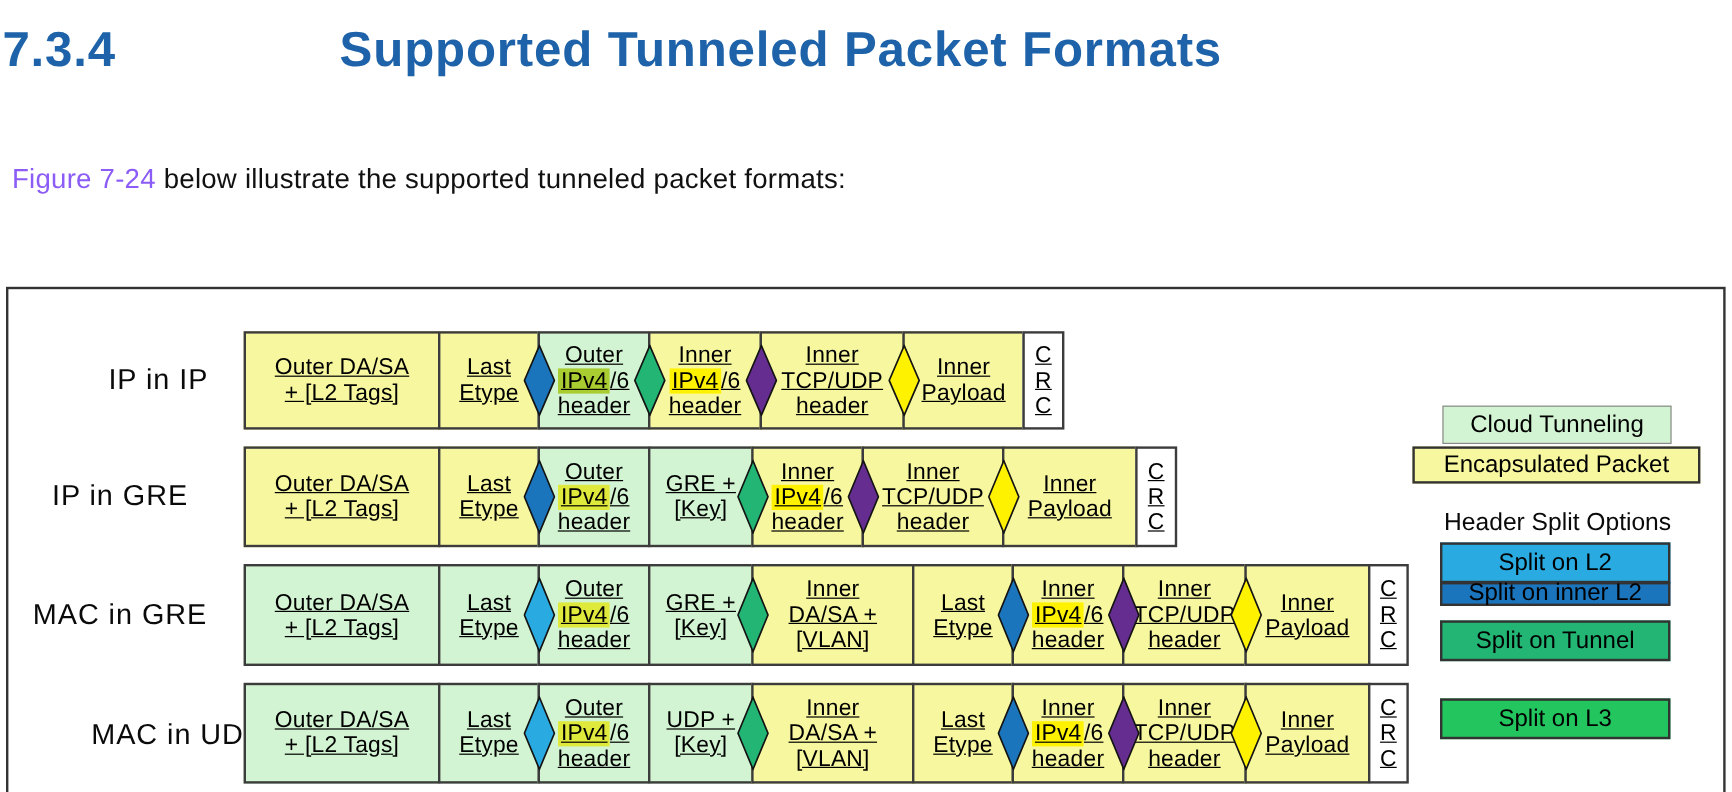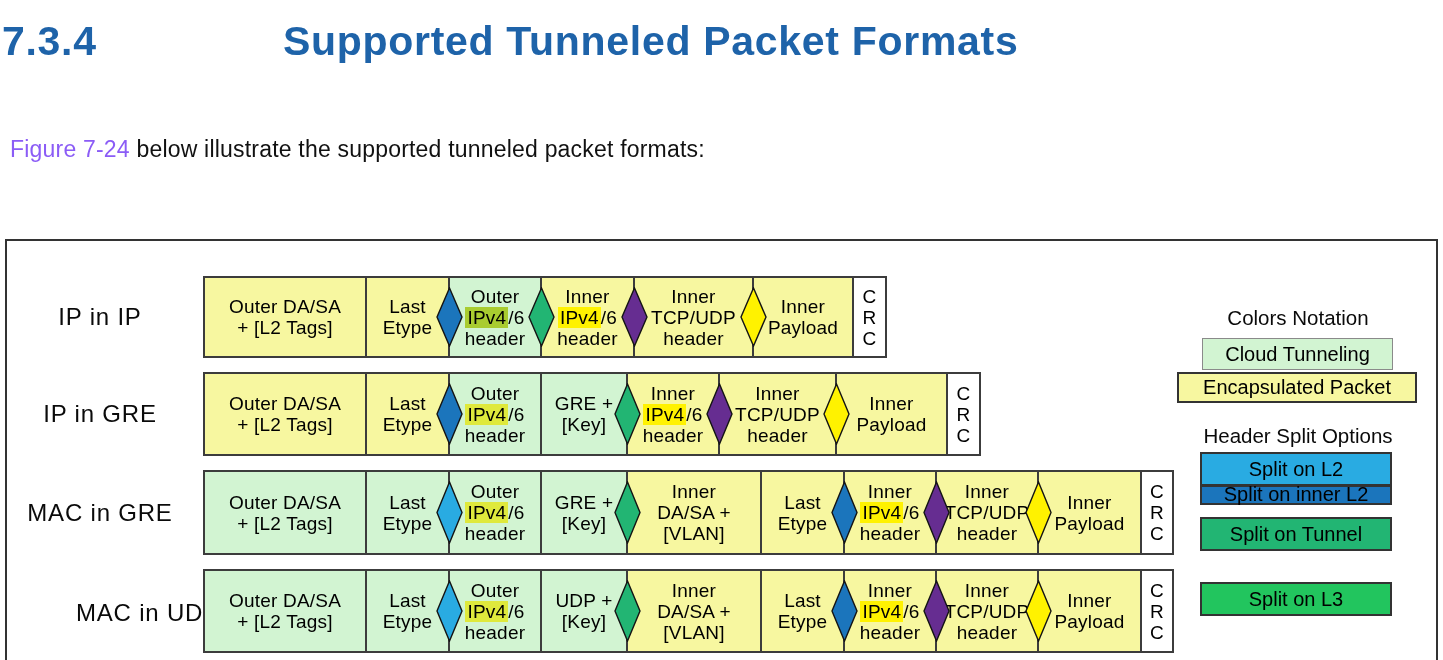--- a/index.html
+++ b/index.html
@@ -15,21 +15,21 @@
   .intro{position:absolute;left:10px;top:136px;font-size:23px;letter-spacing:0.2px;white-space:nowrap;color:#111;}
   .intro .link{color:#8b5cf6;cursor:pointer;}
   .frame{position:absolute;left:5px;top:239px;width:1429px;height:480px;border:2px solid #333;}
   .row-label{
     position:absolute;left:0;width:200px;display:flex;align-items:center;justify-content:center;
     font-size:24px;letter-spacing:0.8px;color:#0a0a0a;white-space:nowrap;
   }
   .cell{
     position:absolute;box-sizing:border-box;border:2px solid #3c3c3c;
     display:flex;flex-direction:column;align-items:center;justify-content:center;
-    font-size:19px;line-height:21px;text-align:right;letter-spacing:0.2px;white-space:nowrap;
+    font-size:19px;line-height:21px;text-align:right;letter-spacing:0.2px;white-space:nowrap;text-decoration:underline;
   }
   .cell .hl{padding:0 2px;}
   .diamond{position:absolute;}
   .legend-title{
     position:absolute;left:1178px;width:240px;text-align:center;
     font-size:20.5px;color:#0a0a0a;white-space:nowrap;
   }
   .legend-box{
     position:absolute;box-sizing:border-box;display:flex;align-items:center;justify-content:center;
     font-size:20px;color:#000;white-space:nowrap;
@@ -42,21 +42,21 @@
   <div class="heading">
     <span class="num">7.3.4</span>
     <span>Supported Tunneled Packet Formats</span>
   </div>
 
   <div class="intro"><span class="link">Figure 7-24</span><span> below illustrate the supported tunneled packet formats:</span></div>
 
   <div class="frame"></div>
 
   <div id="rows-layer">
-      <div class="row-label" style="top: 276px; height: 82px;">IP in IP</div>
+      <div class="row-label" style="top: 276px; height: 82px; margin-left: 32px;">IP in IP</div>
       <div class="cell" style="left: 203px; top: 276px; width: 164px; height: 82px; background: rgb(247, 247, 160);">
         <div>Outer DA/SA</div>
         <div>+ [L2 Tags]</div>
       </div>
       <div class="cell" style="left: 365px; top: 276px; width: 85px; height: 82px; background: rgb(247, 247, 160);">
         <div>Last</div>
         <div>Etype</div>
       </div>
       <div class="cell" style="left: 448px; top: 276px; width: 94px; height: 82px; background: rgb(210, 244, 210);">
         <div>Outer</div>
@@ -260,21 +260,20 @@
         <polygon points="13.5,1 26,31 13.5,61 1,31" fill="#1b75bc" stroke="#141414" stroke-width="1.4"></polygon>
       </svg>
       <svg width="27" height="62" class="diamond" style="left: 922.5px; top: 580px;">
         <polygon points="13.5,1 26,31 13.5,61 1,31" fill="#662d91" stroke="#141414" stroke-width="1.4"></polygon>
       </svg>
       <svg width="27" height="62" class="diamond" style="left: 1024.5px; top: 580px;">
         <polygon points="13.5,1 26,31 13.5,61 1,31" fill="#fff200" stroke="#141414" stroke-width="1.4"></polygon>
       </svg>
     </div>
 
-  <div class="legend-title" style="top:306px">Colors Notation</div>
   <div id="colors-legend"></div>
 
   <div class="legend-title" style="top:424px">Header Split Options</div>
   <div id="split-legend"></div>
 <div class="legend-box" style="left: 1177px; top: 372px; width: 240px; height: 31px; background: rgb(247, 247, 160); border: 2px solid rgb(51, 51, 51);">Encapsulated Packet</div>
     <div class="legend-box" style="left: 1202px; top: 338px; width: 191px; height: 32px; background: rgb(210, 244, 210); border: 1px solid rgb(138, 138, 138);">Cloud Tunneling</div>
     <div class="legend-box" style="left: 1200px; top: 452px; width: 192px; height: 34px; background: rgb(41, 171, 226); border: 2px solid rgb(51, 51, 51);">Split on L2</div>
     <div class="legend-box" style="left: 1200px; top: 484.5px; width: 192px; height: 20px; background: rgb(27, 117, 188); border: 2px solid rgb(51, 51, 51);">Split on inner L2</div>
     <div class="legend-box" style="left: 1200px; top: 517px; width: 192px; height: 34px; background: rgb(34, 181, 115); border: 2px solid rgb(51, 51, 51);">Split on Tunnel</div>
     <div class="legend-box" style="left: 1200px; top: 582px; width: 192px; height: 34px; background: #22c55e; border: 2px solid rgb(51, 51, 51);">Split on L3</div>

